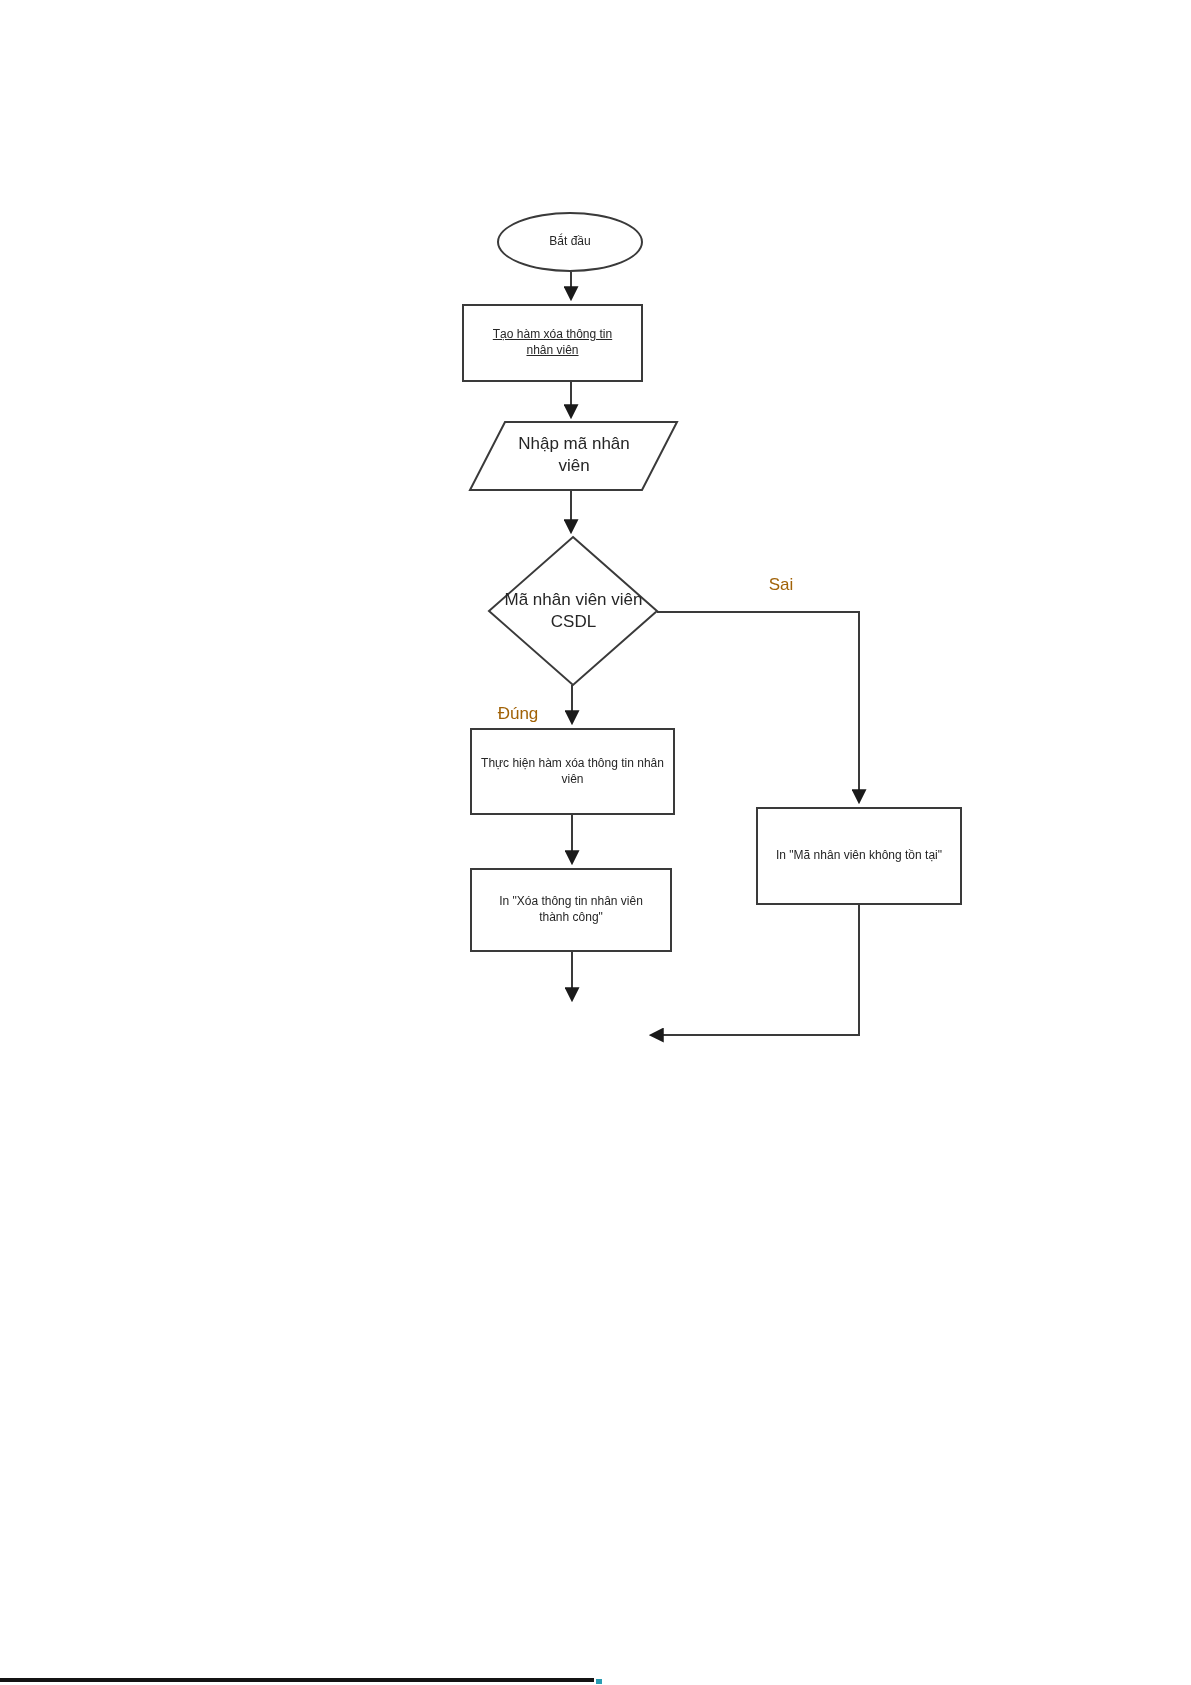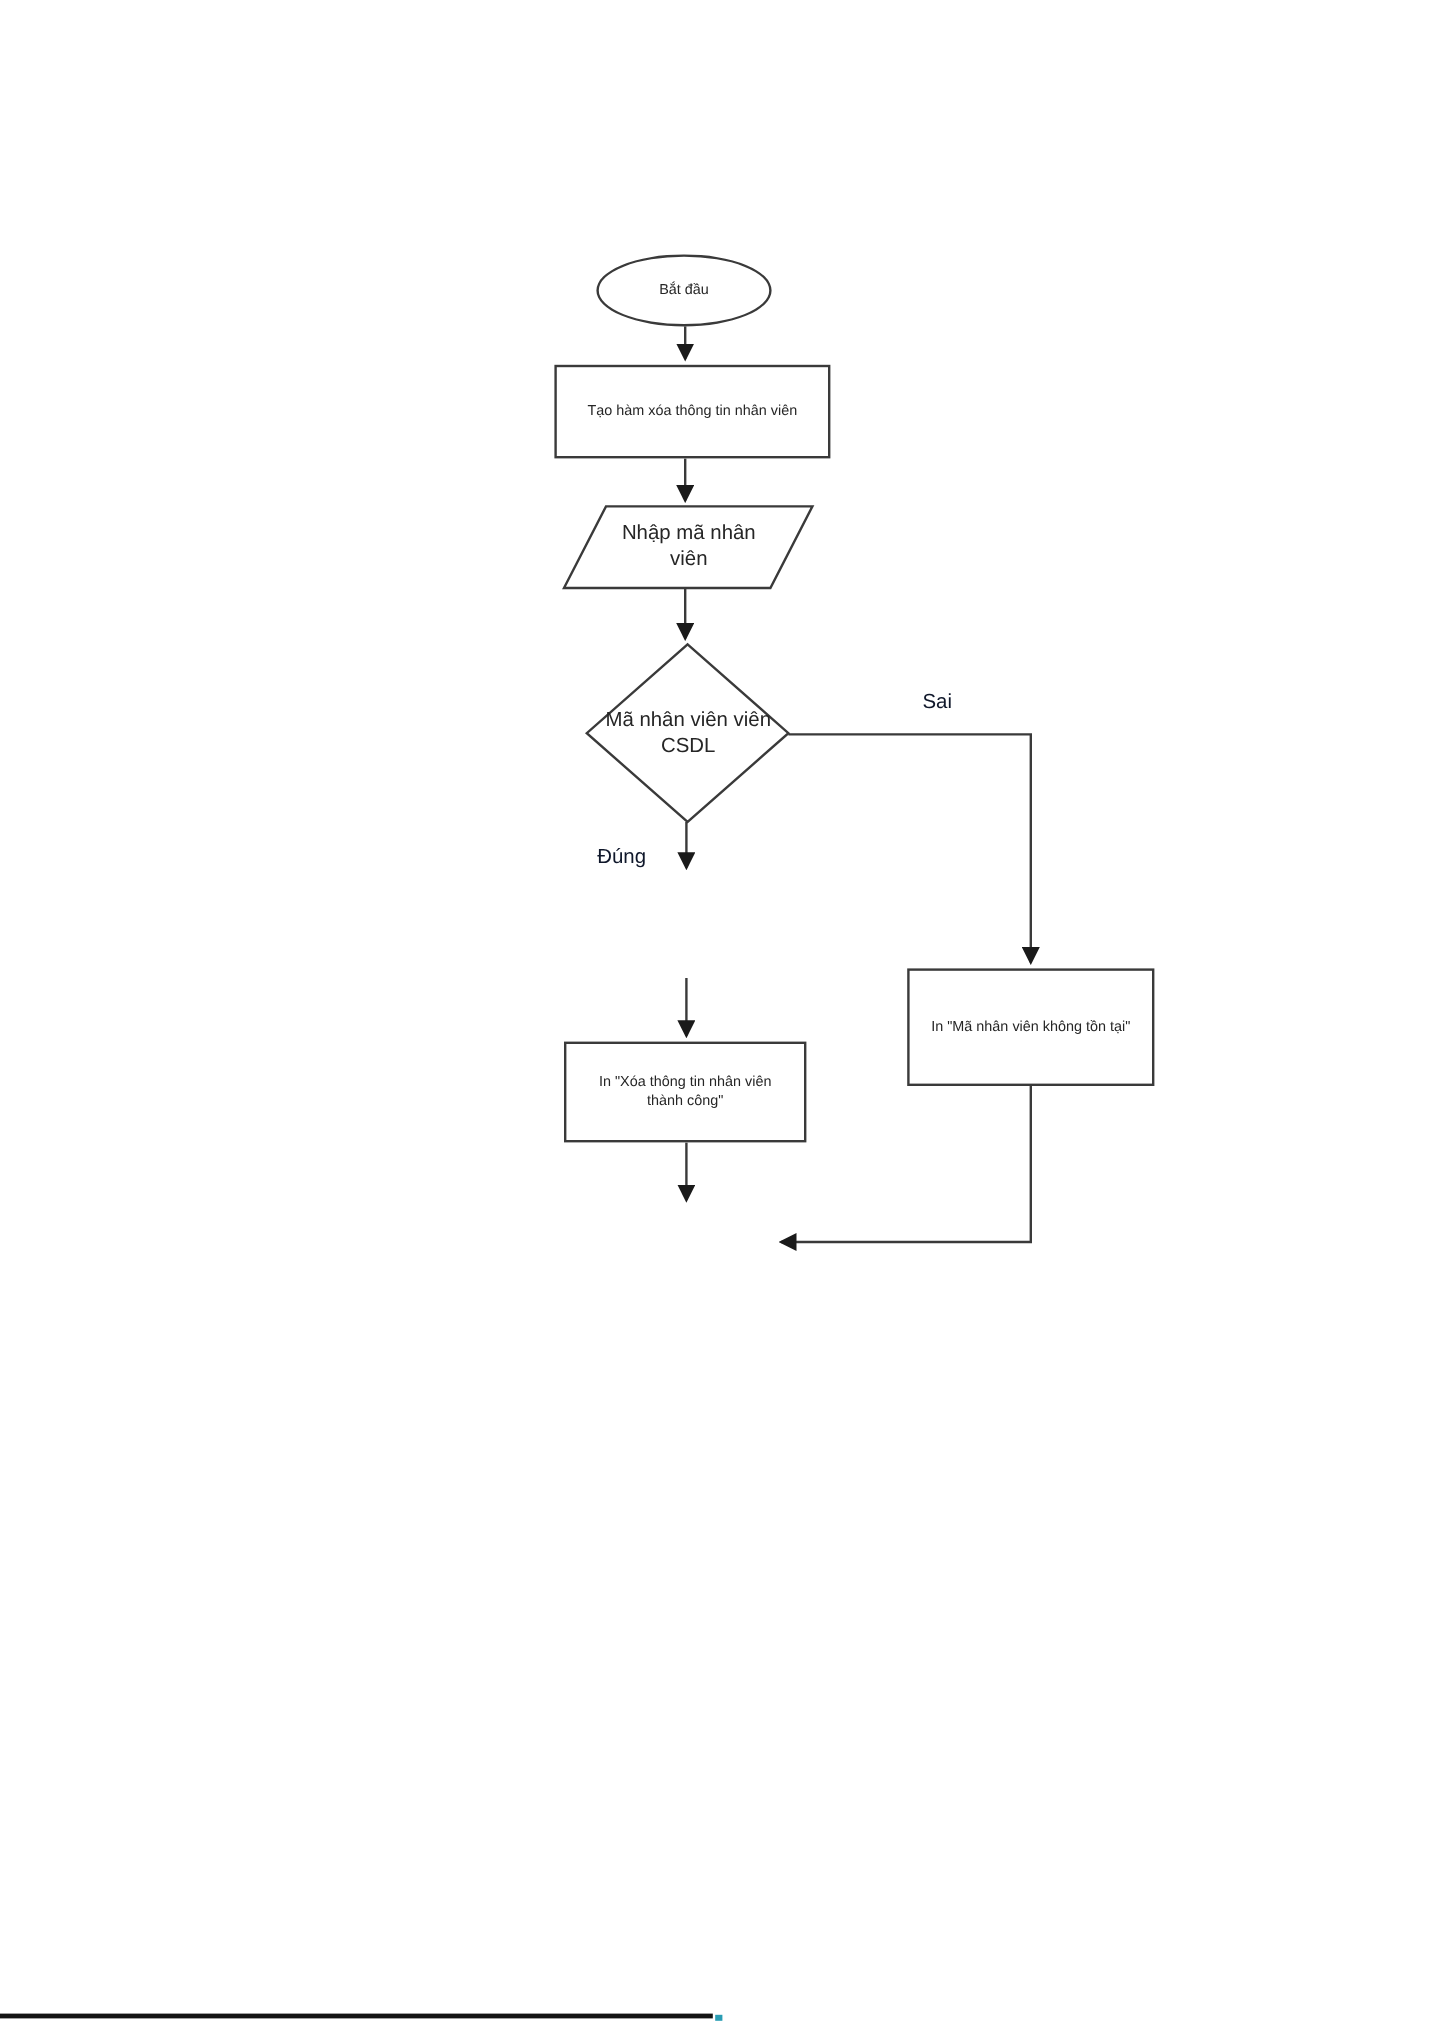--- a/index.html
+++ b/index.html
@@ -43,21 +43,21 @@
     align-items: center;
     justify-content: center;
     text-align: center;
     font-size: 17px;
     line-height: 1.32;
     color: #262626;
   }
   .edge-label {
     position: absolute;
     font-size: 17px;
-    color: #0f172a;
+    color: #a16207;
     text-align: center;
   }
   #footer-rule {
     position: absolute;
     left: 0;
     top: 1678px;
     width: 594px;
     height: 4px;
     background: #141414;
   }
@@ -94,35 +94,38 @@
 
     <polygon points="573,537 657,611 573,685 489,611" fill="#ffffff" stroke="#3a3a3a" stroke-width="2"></polygon>
 
     <polygon points="505,422 677,422 642,490 470,490" fill="#ffffff" stroke="#3a3a3a" stroke-width="2"></polygon>
   </svg>
 
   <div class="node shape-ellipse" style="left:497px; top:212px; width:146px; height:60px;">
     <span>Bắt đầu</span>
   </div>
 
-  <div class="node shape-rect" style="left:462px; top:304px; width:230px; height:78px; padding:0 22px;">
+  <div class="node shape-rect" style="left:462px; top:304px; width:181px; height:78px; padding:0 22px;text-decoration:underline;">
     <span>Tạo hàm xóa thông tin nhân viên</span>
   </div>
 
   <div class="overlay-text" style="left:508px; top:424px; width:132px; height:62px;">
     <span>Nhập mã nhân viên</span>
   </div>
 
   <div class="overlay-text" style="left:496px; top:584px; width:155px; height:54px;">
     <span>Mã nhân viên viên CSDL</span>
   </div>
 
   <div class="edge-label" style="left:482px; top:690px; width:72px;margin-top:14px;">Đúng</div>
   <div class="edge-label" style="left:751px; top:575px; width:60px;">Sai</div>
 
+  <div class="node shape-rect" style="left:470px; top:728px; width:205px; height:87px; padding:0 8px;">
+    <span>Thực hiện hàm xóa thông tin nhân viên</span>
+  </div>
 
   <div class="node shape-rect" style="left:470px; top:868px; width:202px; height:84px; padding:0 20px;">
     <span>In "Xóa thông tin nhân viên thành công"</span>
   </div>
 
   <div class="node shape-rect" style="left:756px; top:807px; width:206px; height:98px; padding:0 18px;">
     <span>In "Mã nhân viên không tồn tại"</span>
   </div>
 
 

